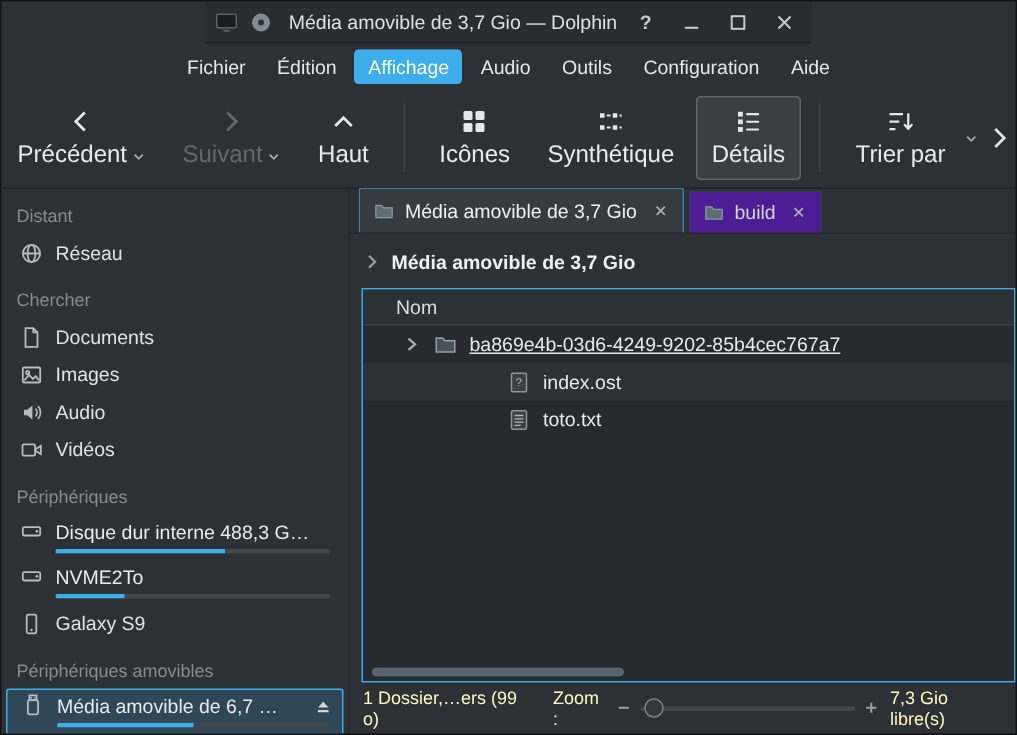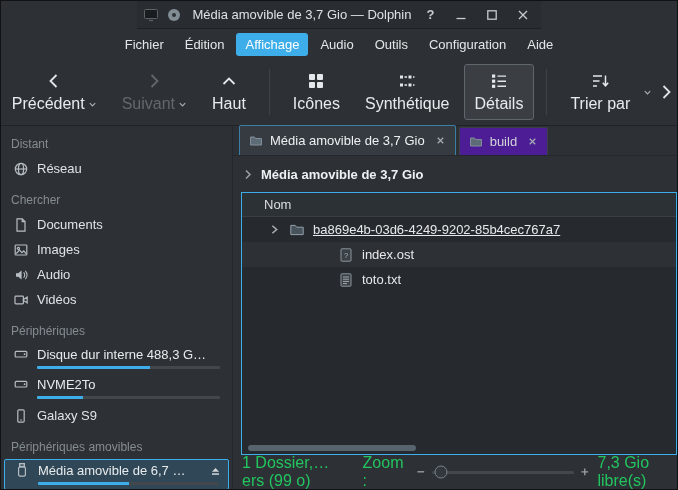--- a/index.html
+++ b/index.html
@@ -93,21 +93,21 @@
   .frow.alt { background:rgba(255,255,255,.035); }
   .expander { width:13px; height:13px; color:#aab1b6; margin-left:26px; flex:none; }
   .frow .f-ic { width:16px; height:16px; flex:none; }
   .frow.child { padding-left:96px; }
   .fname.hovered { text-decoration:underline; }
   .hscroll { position:absolute; left:6px; bottom:3px; width:168px; height:6px;
     border-radius:3px; background:#57636d; }
 
   
   .statusbar { height:34px; flex:none; display:flex; align-items:center; gap:8px;
-    padding:0 9px; font-size:16px; color:#22c55e; }
+    padding:0 9px; font-size:12px; color:#fef9c3; }
   .sb-spacer { flex:1; }
   .zoomgrp { display:flex; align-items:center; gap:6px; }
   .zsign { width:10px; height:10px; color:#9aa0a5; }
   .ztrack { width:148px; height:3px; background:#42484d; border-radius:2px; position:relative; }
   .zhandle { position:absolute; left:9px; top:50%; transform:translate(-50%,-50%);
     width:13px; height:13px; border-radius:50%; background:#32383d; border:1px solid #7a828a; }
 </style>
 </head>
 <body>
 

